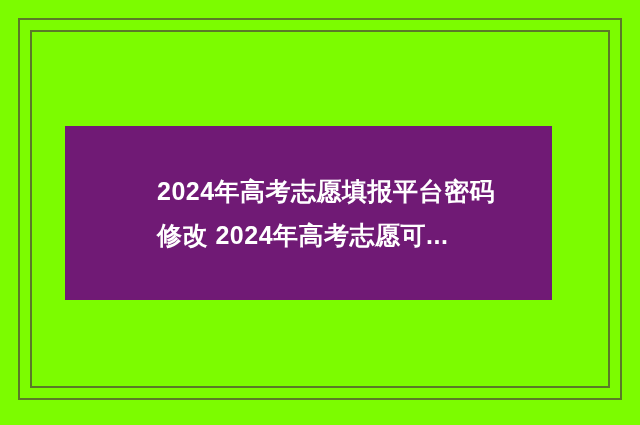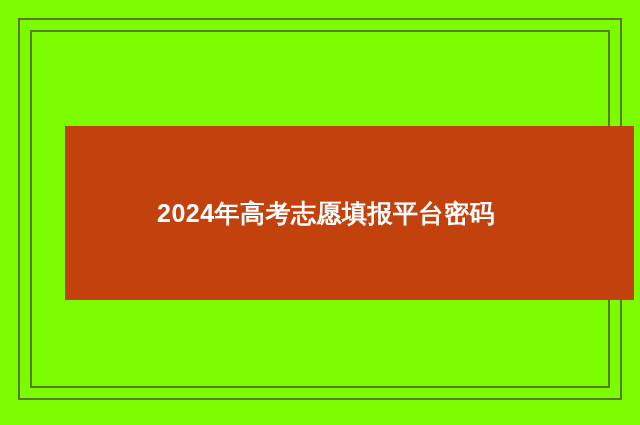--- a/index.html
+++ b/index.html
@@ -42,23 +42,23 @@
     border: 2px solid #5a7a28;
     box-sizing: border-box;
     pointer-events: none;
   }
 
   
   .text-panel {
     position: absolute;
     left: 65px;
     top: 126px;
-    width: 569px;
+    width: 487px;
     height: 174px;
-    background: #c2410c;
+    background: #701a75;
     box-sizing: border-box;
     display: flex;
     flex-direction: column;
     align-items: flex-start;
     justify-content: center;
     padding: 0 12px 0 92px;
   }
 
   .headline-line {
     color: #ffffff;
@@ -74,15 +74,16 @@
 </head>
 <body>
 
 <div id="canvas">
 
   <div class="frame-outer"></div>
   <div class="frame-inner"></div>
 
   <div class="text-panel">
     <div class="headline-line">2024年高考志愿填报平台密码</div>
+    <div class="headline-line">修改 2024年高考志愿可...</div>
   </div>
 
 </div>
 
 </body></html>

